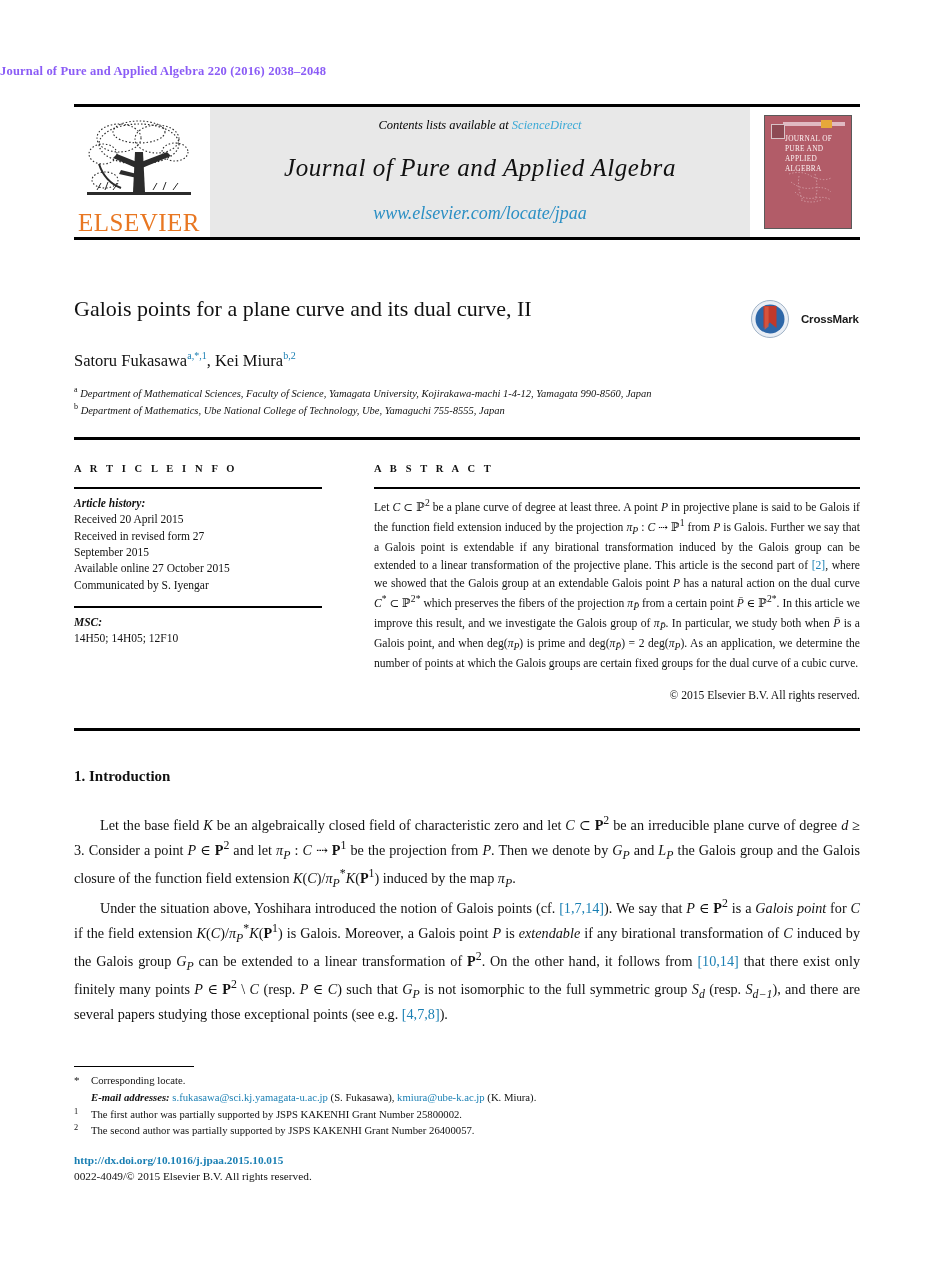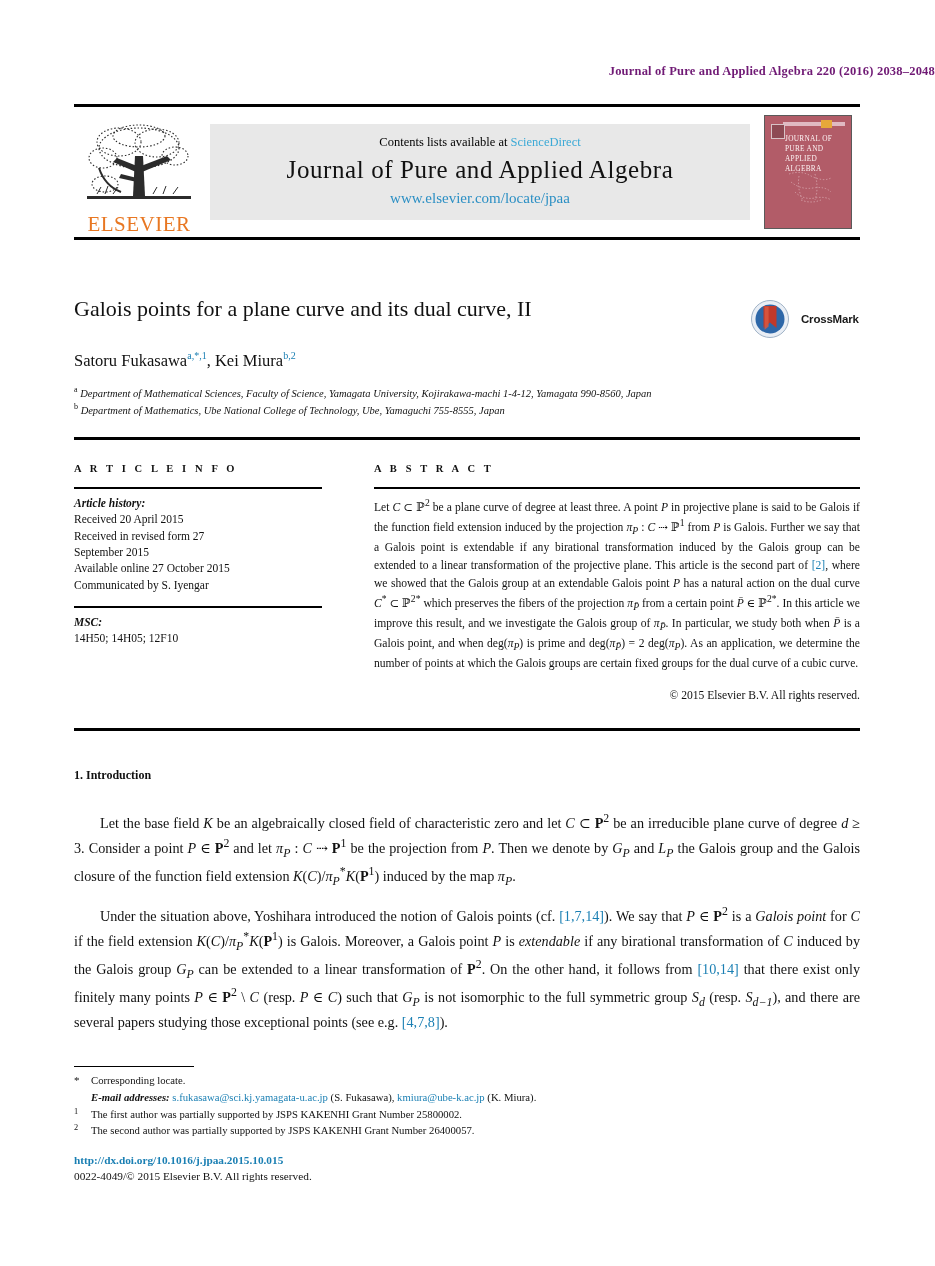--- a/index.html
+++ b/index.html
@@ -20,24 +20,24 @@
     left: 0; top: 0;
     width: 935px;
     height: 1266px;
   }
 
   
   .running-head {
     position: absolute;
     left: 0; top: 64px;
     width: 935px;
-    text-align: right;
+    text-align: left;
     font-size: 12.5px;
     font-weight: bold;
-    color: #701a75;
+    color: #8b5cf6;
     letter-spacing: 0.2px;
   }
 
   
   .masthead {
     position: absolute;
     left: 74px; top: 104px;
     width: 786px;
     height: 130px;
     border-top: 3px solid #000;
@@ -58,52 +58,53 @@
     display: flex;
     flex-direction: column;
     align-items: center;
     justify-content: flex-end;
     padding-bottom: 2px;
     box-sizing: border-box;
   }
   .tree-svg { display:block; }
   .elsevier-word {
     font-family: "Liberation Serif", serif;
-    font-size: 21px;
+    font-size: 25px;
     letter-spacing: 0.5px;
     color: #E87722;
     line-height: 1;
     font-weight: normal;
   }
   .centre-panel {
     flex: 1 1 auto;
     background: #e8e8e8;
     display: flex;
     flex-direction: column;
     align-items: center;
     justify-content: space-between;
     padding: 11px 0 13px 0;
     box-sizing: border-box;
-    margin: 17px 6px;
+    margin: 0 6px;
+    font-style: italic;
   }
   .contents-line {
     font-size: 12.5px;
     color: #000;
   }
   .contents-line .sd {
     color: #3ba9d6;
   }
   .journal-title {
     font-family: "Liberation Serif", "DejaVu Serif", serif;
     font-size: 25px;
     letter-spacing: 0.6px;
     color: #111;
   }
   .journal-url {
-    font-size: 15px;
+    font-size: 18px;
     color: #2b8fc4;
   }
   .cover-thumb {
     width: 104px;
     flex: 0 0 104px;
     display: flex;
     align-items: center;
     justify-content: center;
   }
   .cover-box {
@@ -267,31 +268,31 @@
     color: #111;
   }
 
   
   .body-area {
     position: absolute;
     left: 74px; top: 768px;
     width: 786px;
   }
   .section-head {
-    font-size: 12px;
+    font-size: 15px;
     font-weight: bold;
     color: #111;
     margin: 0 0 26px 0;
   }
   .para {
     font-size: 14.2px;
     line-height: 1.56;
     text-align: justify;
     text-indent: 26px;
-    margin: 12px 0 2px 0;
+    margin: 2px 0 2px 0;
     color: #111;
   }
   .para .ref { color: #1a7fb3; }
   .ital { font-style: italic; }
 
   
   .foot-rule {
     position: absolute;
     left: 74px; top: 1066px;
     width: 120px;

